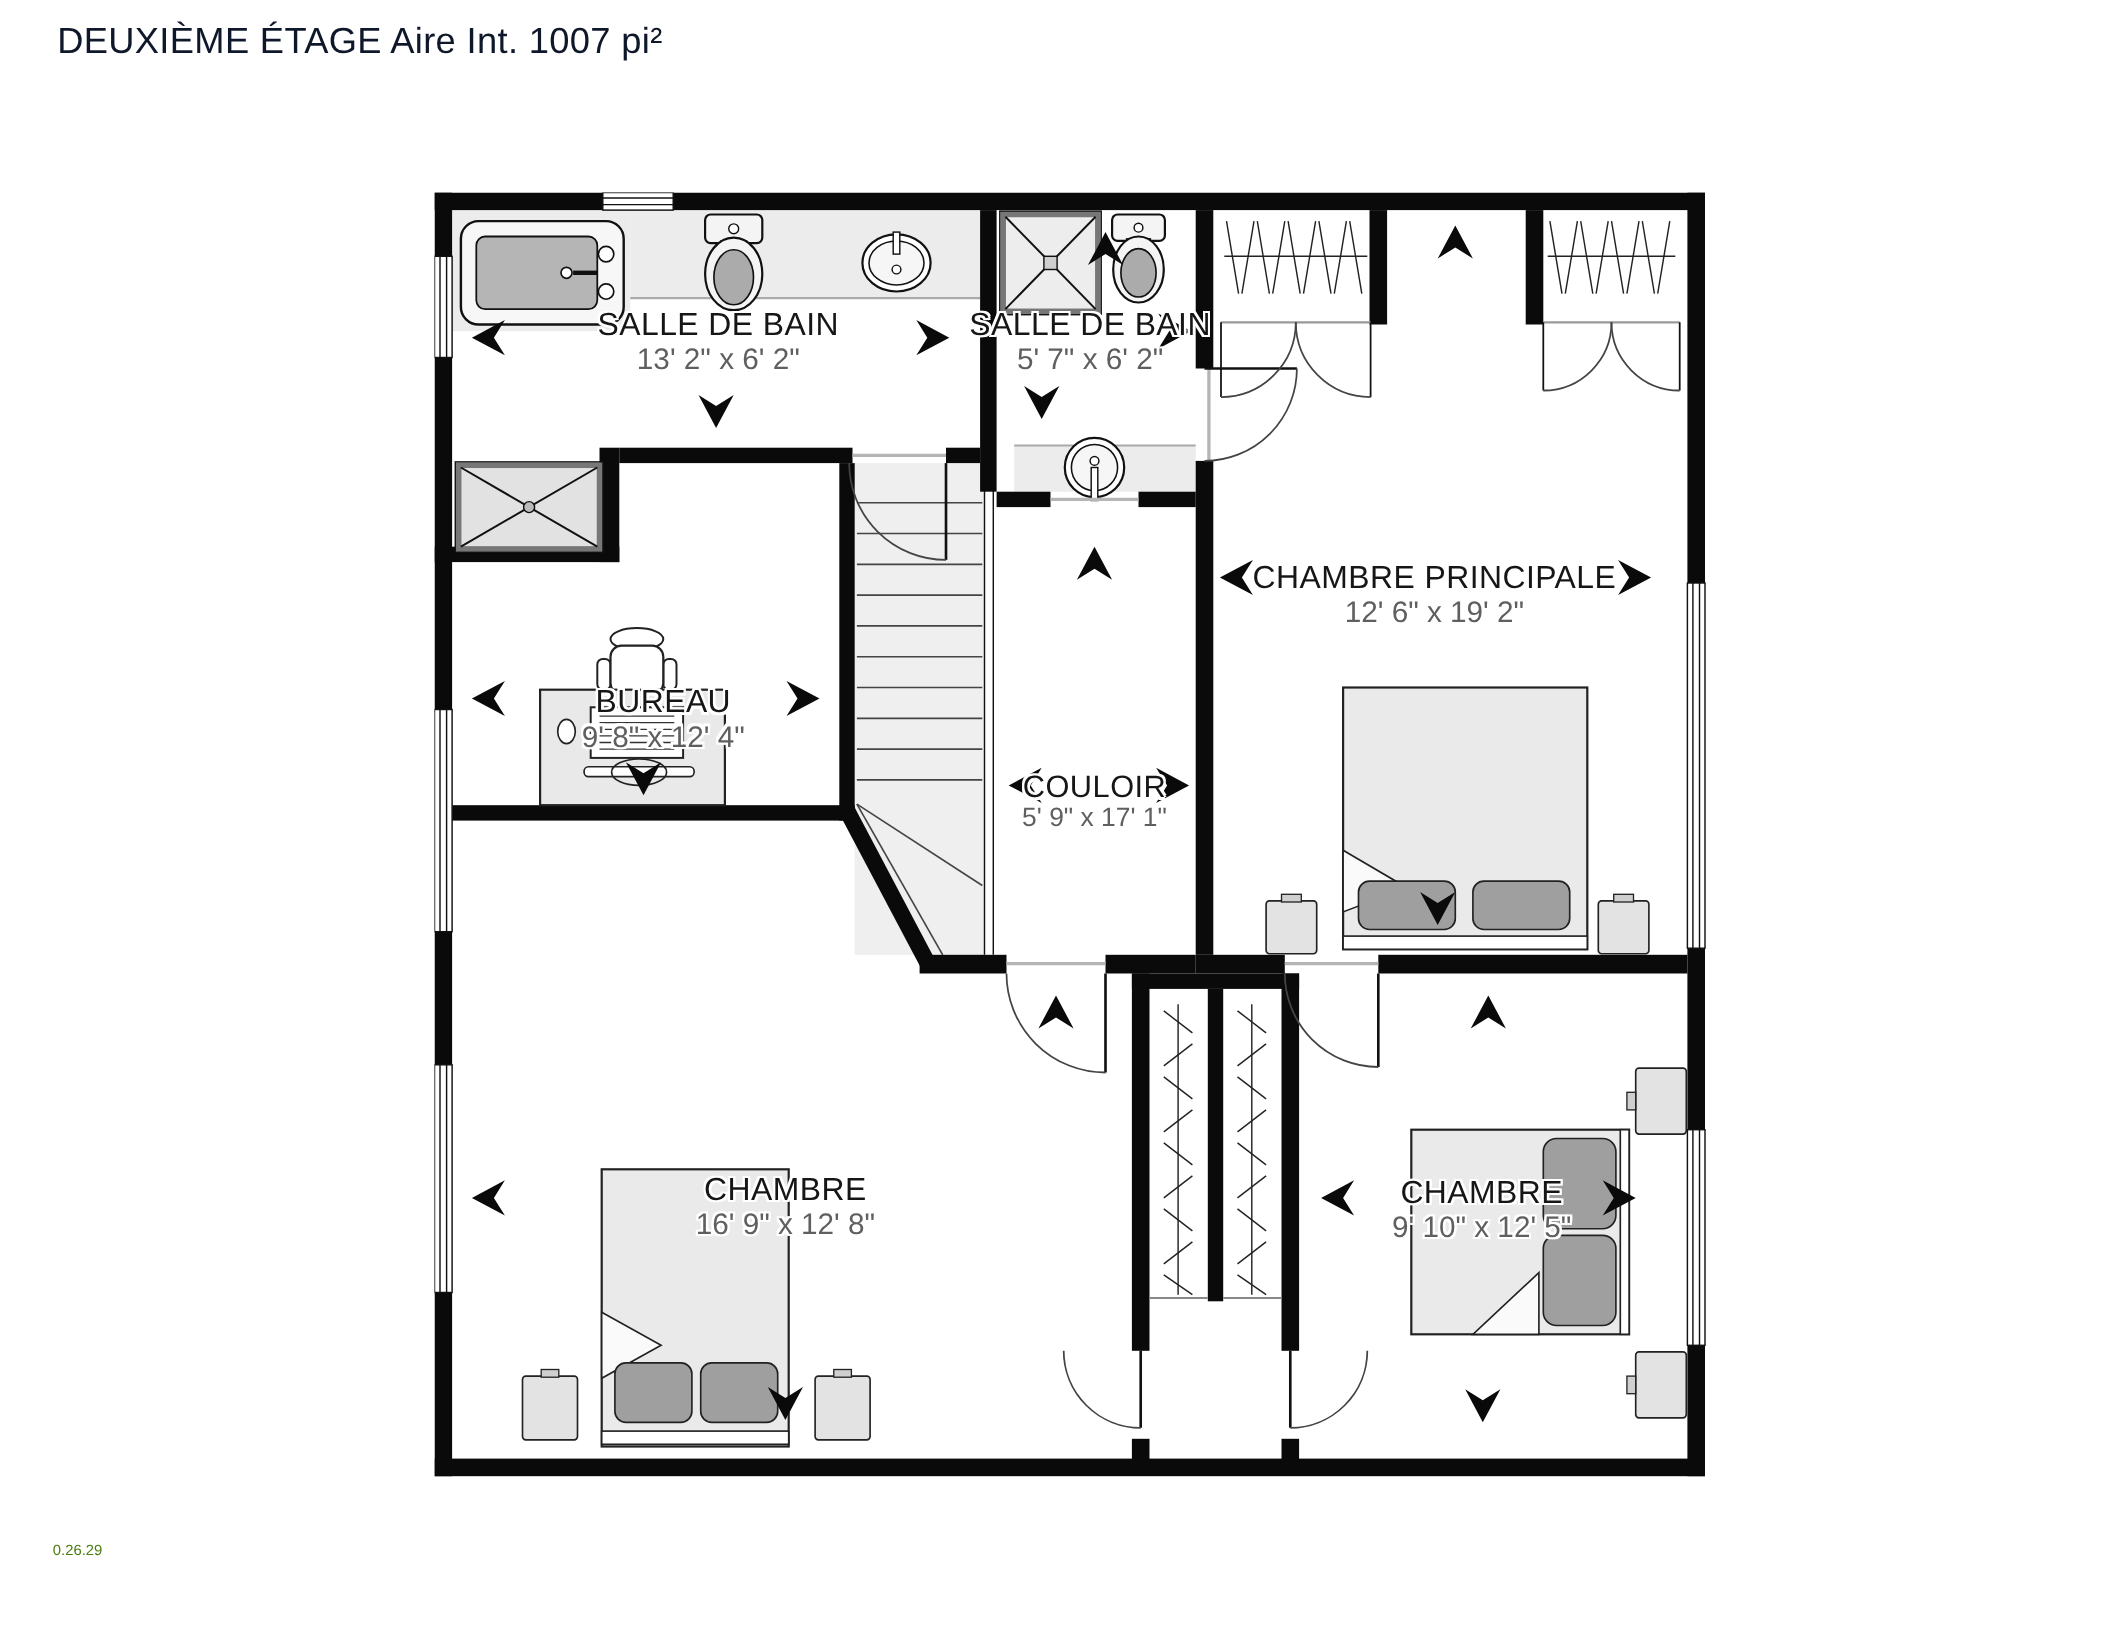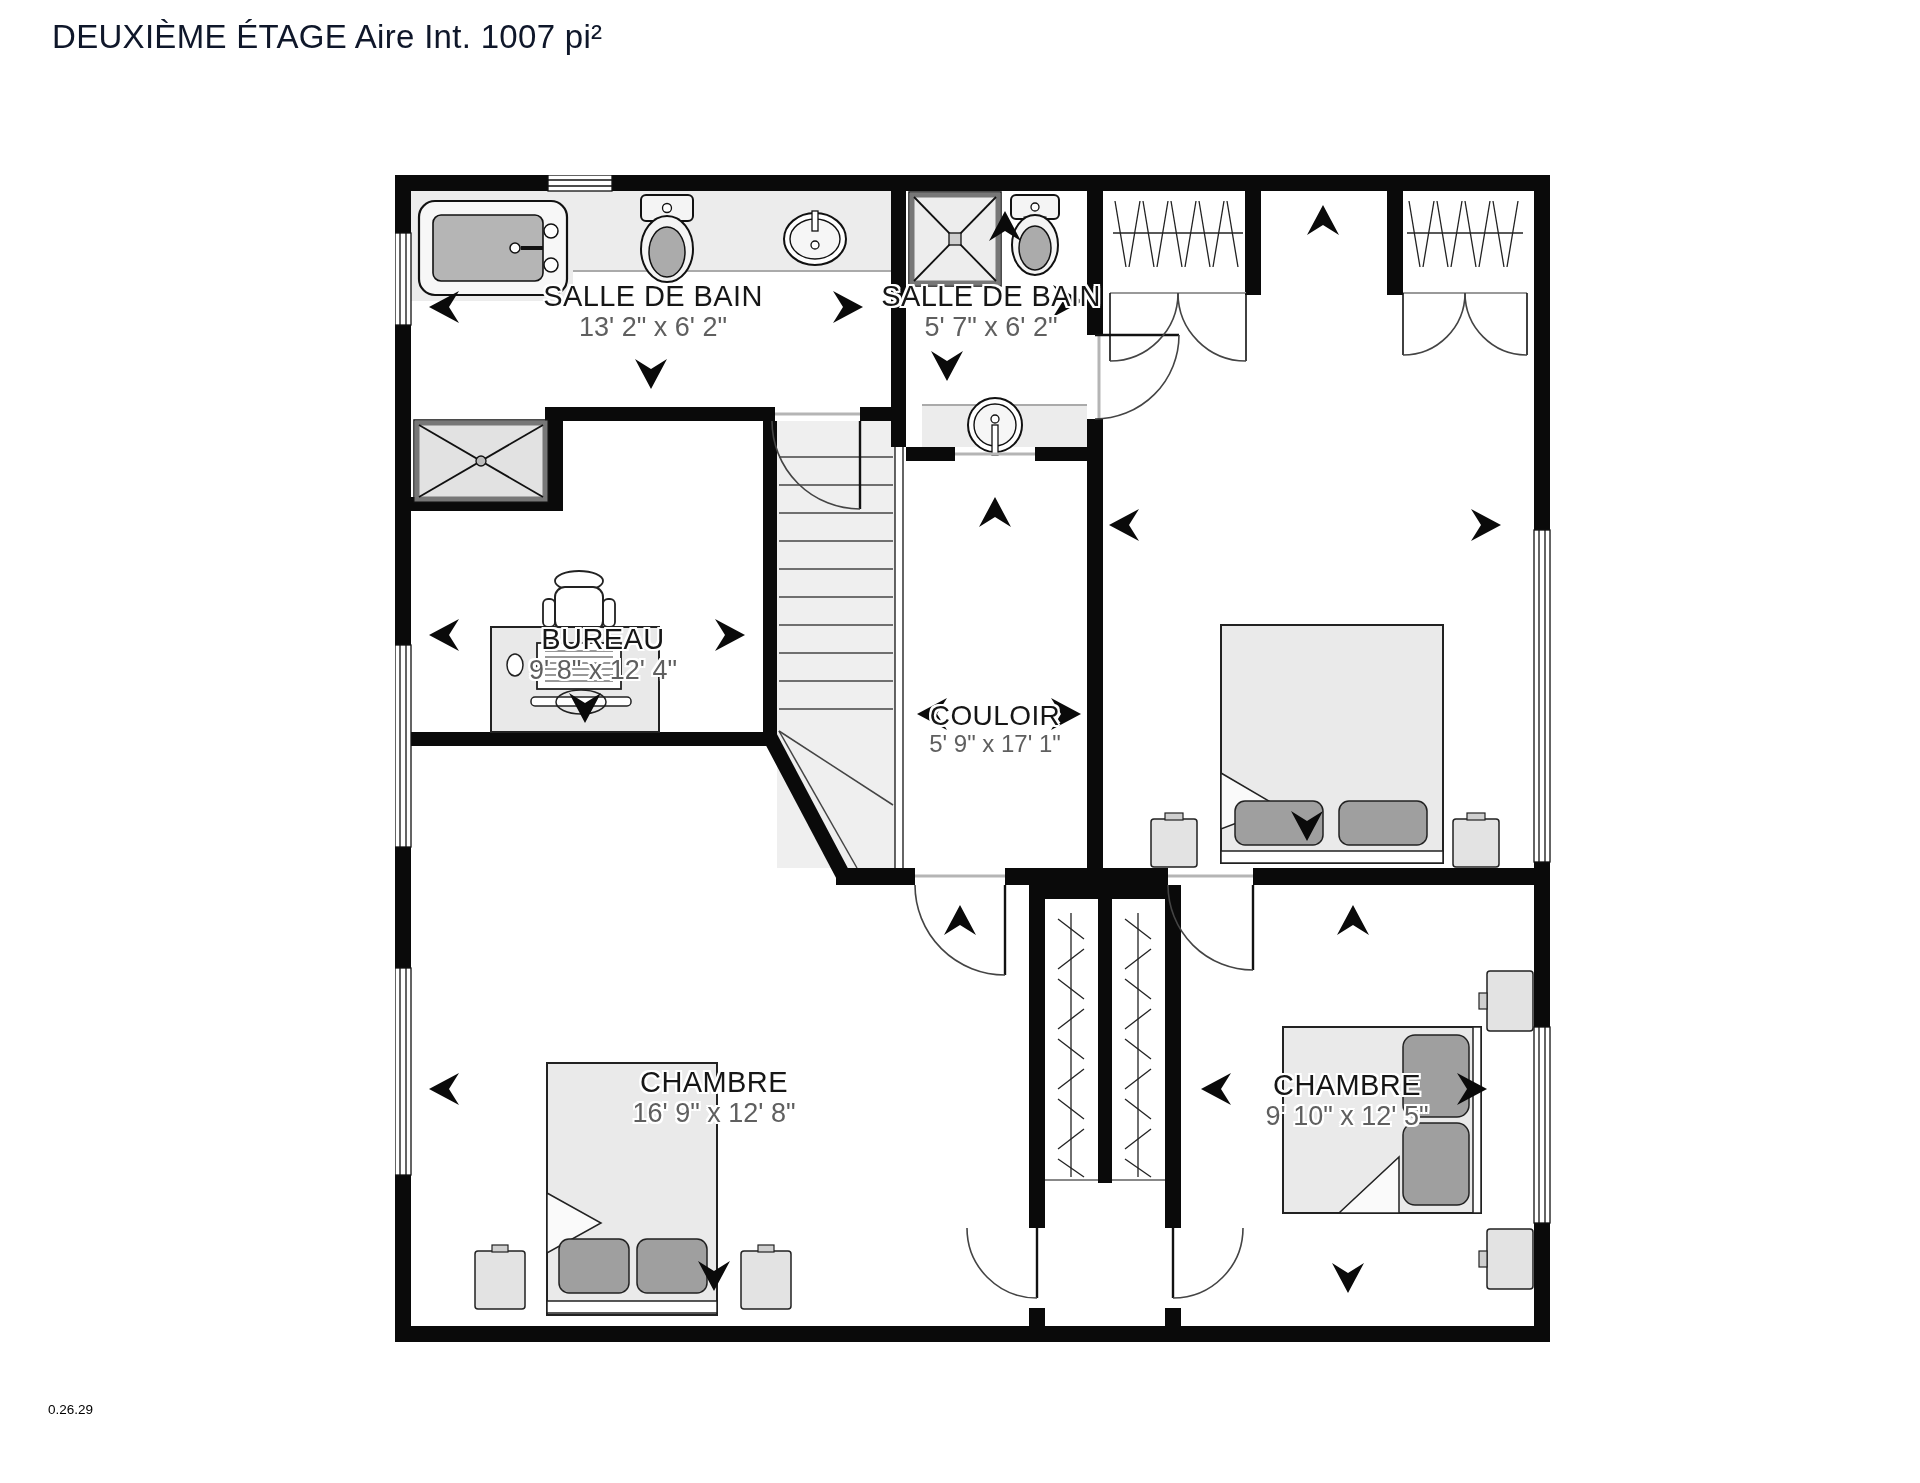--- a/index.html
+++ b/index.html
@@ -11,21 +11,21 @@
   .plan svg{position:absolute;left:0;top:0;}
   .room-label{position:absolute;transform:translate(-50%,-50%);text-align:center;
        line-height:1.12;white-space:nowrap;z-index:5;
        text-shadow:-2px -2px 0 #fff,2px -2px 0 #fff,-2px 2px 0 #fff,2px 2px 0 #fff,
                    -2px 0 0 #fff,2px 0 0 #fff,0 -2px 0 #fff,0 2px 0 #fff;}
   .room-label .rn{font-size:29px;color:#161616;letter-spacing:.4px;}
   .room-label .rd{font-size:27px;color:#5f5f5f;}
   .room-label.small .rn{font-size:28px;}
   .room-label.small .rd{font-size:24px;}
   .footer{position:absolute;left:48px;right:40px;top:1402px;display:flex;
-       font-size:13.5px;color:#000000;gap:48px;}
+       font-size:13.5px;color:#4d7c0f;gap:48px;}
   .footer .disclaimer{margin-left:auto;text-align:right;}
   
   .w{fill:#0a0a0a;}
   .ln{stroke:#111;fill:none;}
   .arc{stroke:#444;stroke-width:1.6;fill:none;}
   .leaf{stroke:#111;stroke-width:2.4;}
   .thresh{stroke:#b5b5b5;stroke-width:3;}
   .tick{stroke:#222;stroke-width:1.3;}
 </style>
 </head>
@@ -369,20 +369,24 @@
 </svg>
 
   <div class="room-label" style="left:258px;top:136px;">
     <div class="rn">SALLE DE BAIN</div>
     <div class="rd">13' 2" x 6' 2"</div>
   </div>
   <div class="room-label" style="left:596px;top:136px;">
     <div class="rn">SALLE DE BAIN</div>
     <div class="rd">5' 7" x 6' 2"</div>
   </div>
+  <div class="room-label" style="left:909px;top:366px;">
+    <div class="rn">CHAMBRE PRINCIPALE</div>
+    <div class="rd">12' 6" x 19' 2"</div>
+  </div>
   <div class="room-label" style="left:208px;top:479px;">
     <div class="rn">BUREAU</div>
     <div class="rd">9' 8" x 12' 4"</div>
   </div>
   <div class="room-label small" style="left:600px;top:554px;">
     <div class="rn">COULOIR</div>
     <div class="rd">5' 9" x 17' 1"</div>
   </div>
   <div class="room-label" style="left:319px;top:922px;">
     <div class="rn">CHAMBRE</div>

